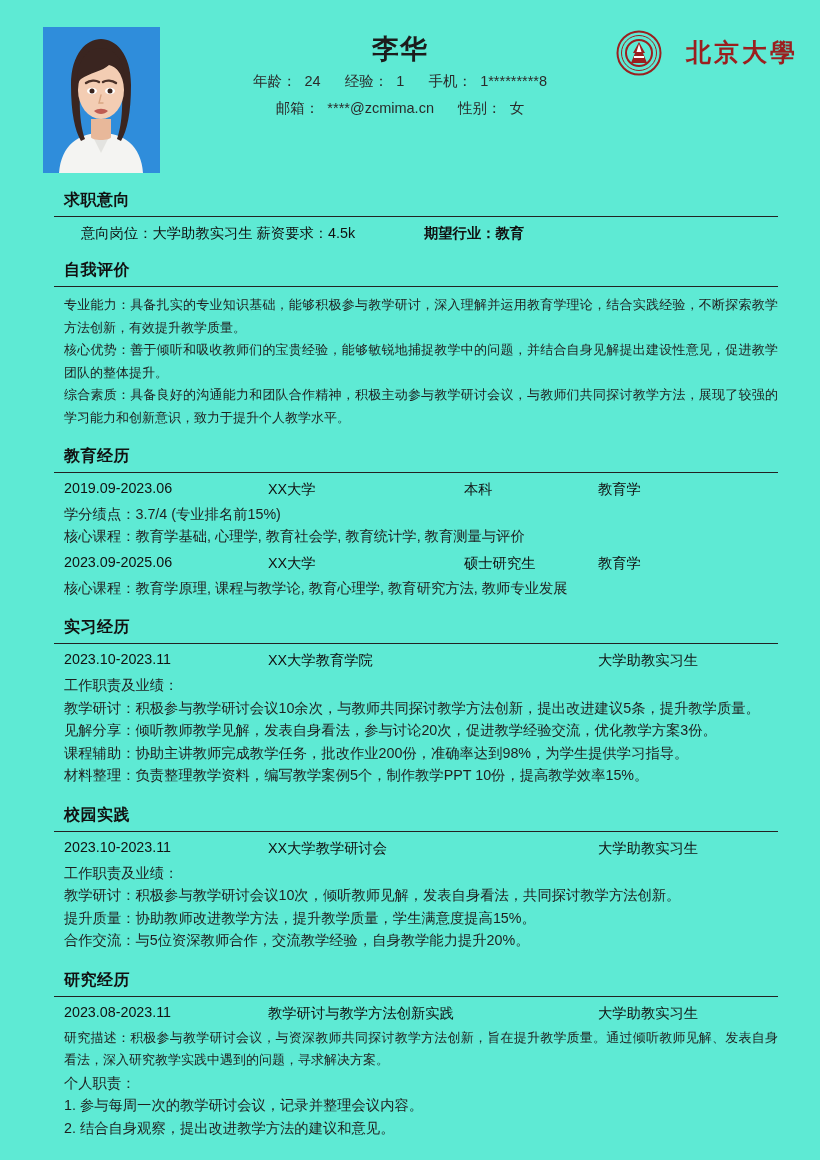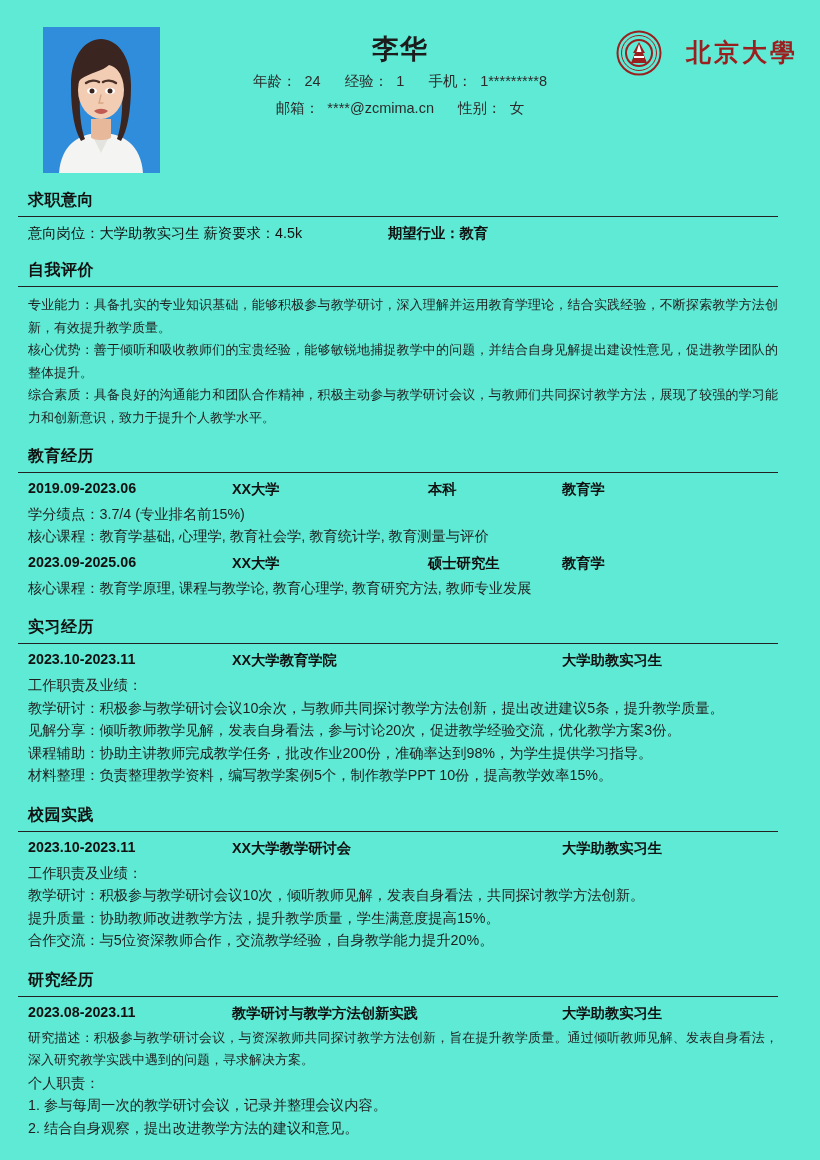--- a/index.html
+++ b/index.html
@@ -68,21 +68,21 @@
   .logo-text {
     font-family: "DejaVu Serif", "Liberation Serif", serif;
     font-size: 25px;
     font-weight: bold;
     color: #9b1f1f;
     letter-spacing: 3px;
     line-height: 46px;
   }
 
   
-  .section { padding: 0 42px 0 18px; }
+  .section { padding: 0 42px 0 54px; }
   .section-title {
     font-size: 16px;
     font-weight: bold;
     color: #111;
     padding-left: 10px;
     line-height: 24px;
     letter-spacing: 0.5px;
   }
   .rule {
     height: 0;
@@ -103,21 +103,21 @@
     color: #1f1f1f;
     padding-left: 10px;
     text-align: justify;
   }
 
   
   .entry-row {
     position: relative;
     height: 23px;
     padding-left: 10px;
-    font-weight: bold;
+    font-weight: normal;
     font-size: 14.3px;
     color: #111;
     margin-top: 0;
   }
   .col-date  { position: absolute; left: 10px; }
   .col-b     { position: absolute; left: 214px; }
   .col-c     { position: absolute; left: 410px; }
   .col-d     { position: absolute; left: 544px; }
   .col-right { position: absolute; left: 544px; }
 
@@ -178,21 +178,21 @@
         <path d="M18 26 L28 26 L28 28 L18 28 Z" fill="#ffffff"></path>
       </svg>
       <span class="logo-text">北京大學</span>
     </div>
   </div>
 
   <div class="section">
     <div class="section-title">求职意向</div>
     <div class="rule"></div>
     <div class="entry-row" style="font-weight:normal;height:24px;margin-top:2px;">
-      <span class="col-date" style="font-weight:normal;">意向岗位：大学助教实习生  薪资要求：4.5k</span>
+      <span class="col-date" style="font-weight:normal;margin-left:17px;">意向岗位：大学助教实习生  薪资要求：4.5k</span>
       <span style="position:absolute;left:370px;font-weight:bold;">期望行业：教育</span>
     </div>
     <div class="spacer-10"></div>
   </div>
 
   <div class="section">
     <div class="section-title">自我评价</div>
     <div class="rule"></div>
     <div class="para">专业能力：具备扎实的专业知识基础，能够积极参与教学研讨，深入理解并运用教育学理论，结合实践经验，不断探索教学方法创新，有效提升教学质量。</div>
     <div class="para">核心优势：善于倾听和吸收教师们的宝贵经验，能够敏锐地捕捉教学中的问题，并结合自身见解提出建设性意见，促进教学团队的整体提升。</div>

